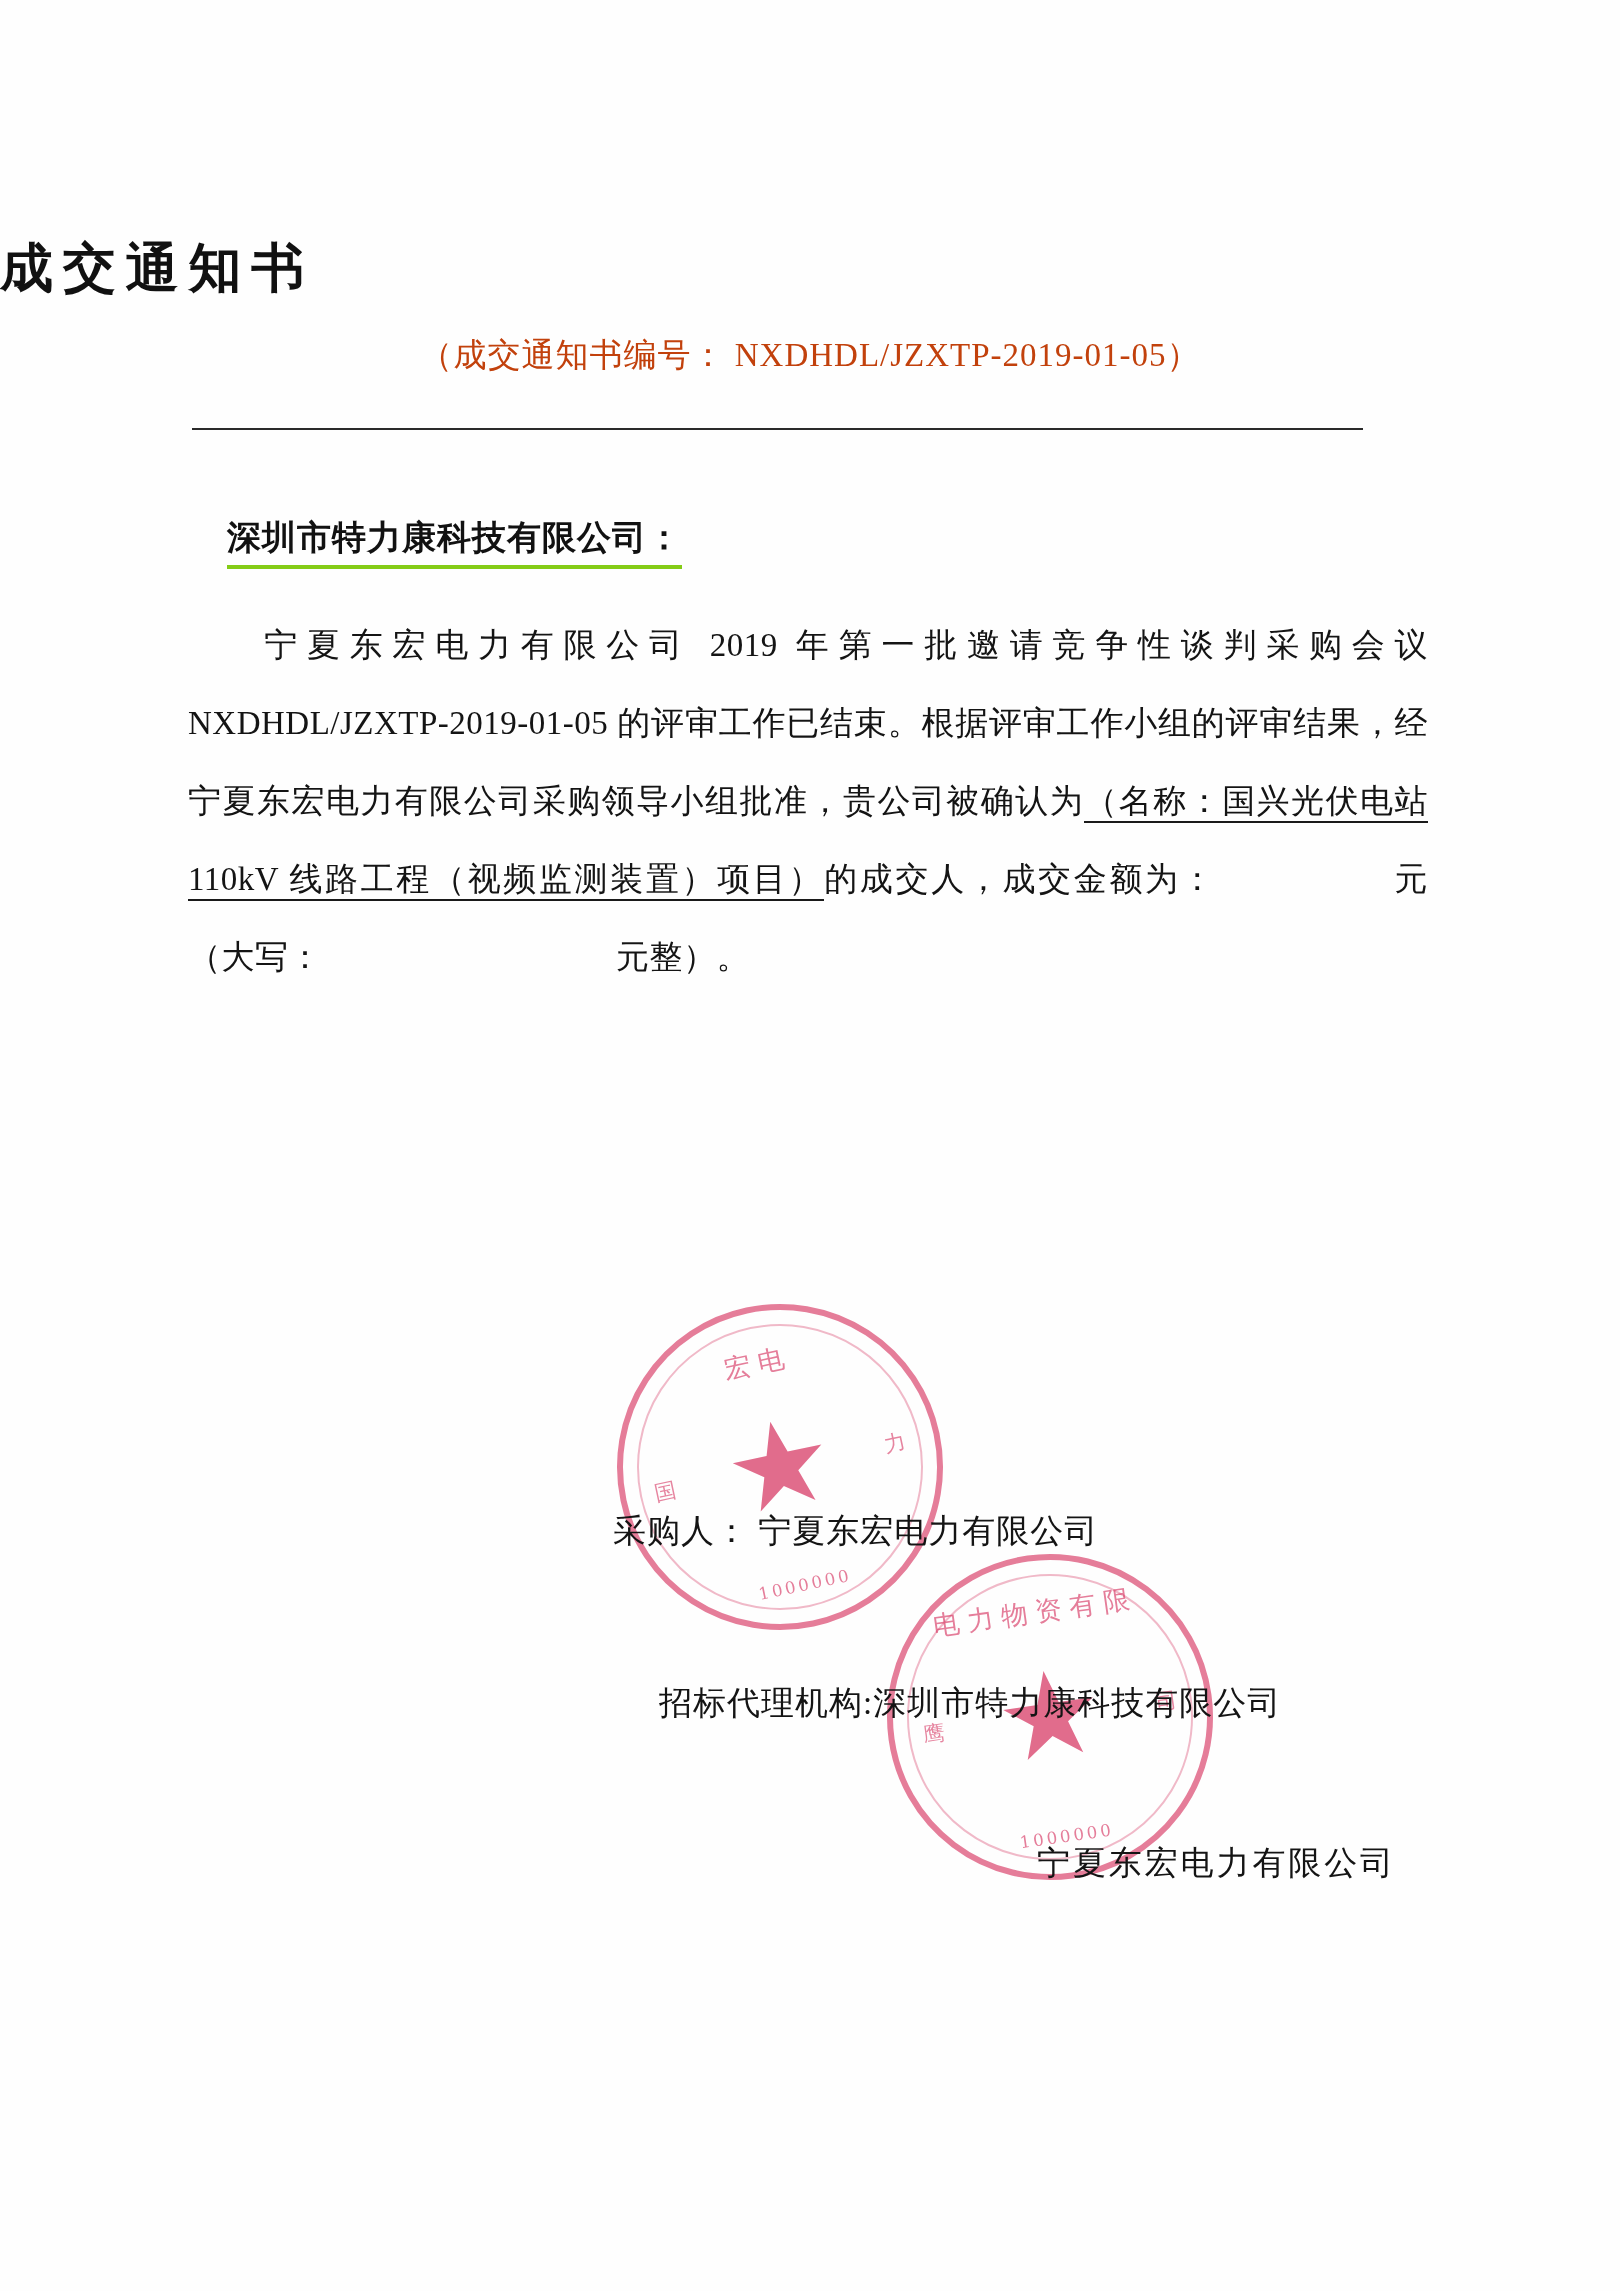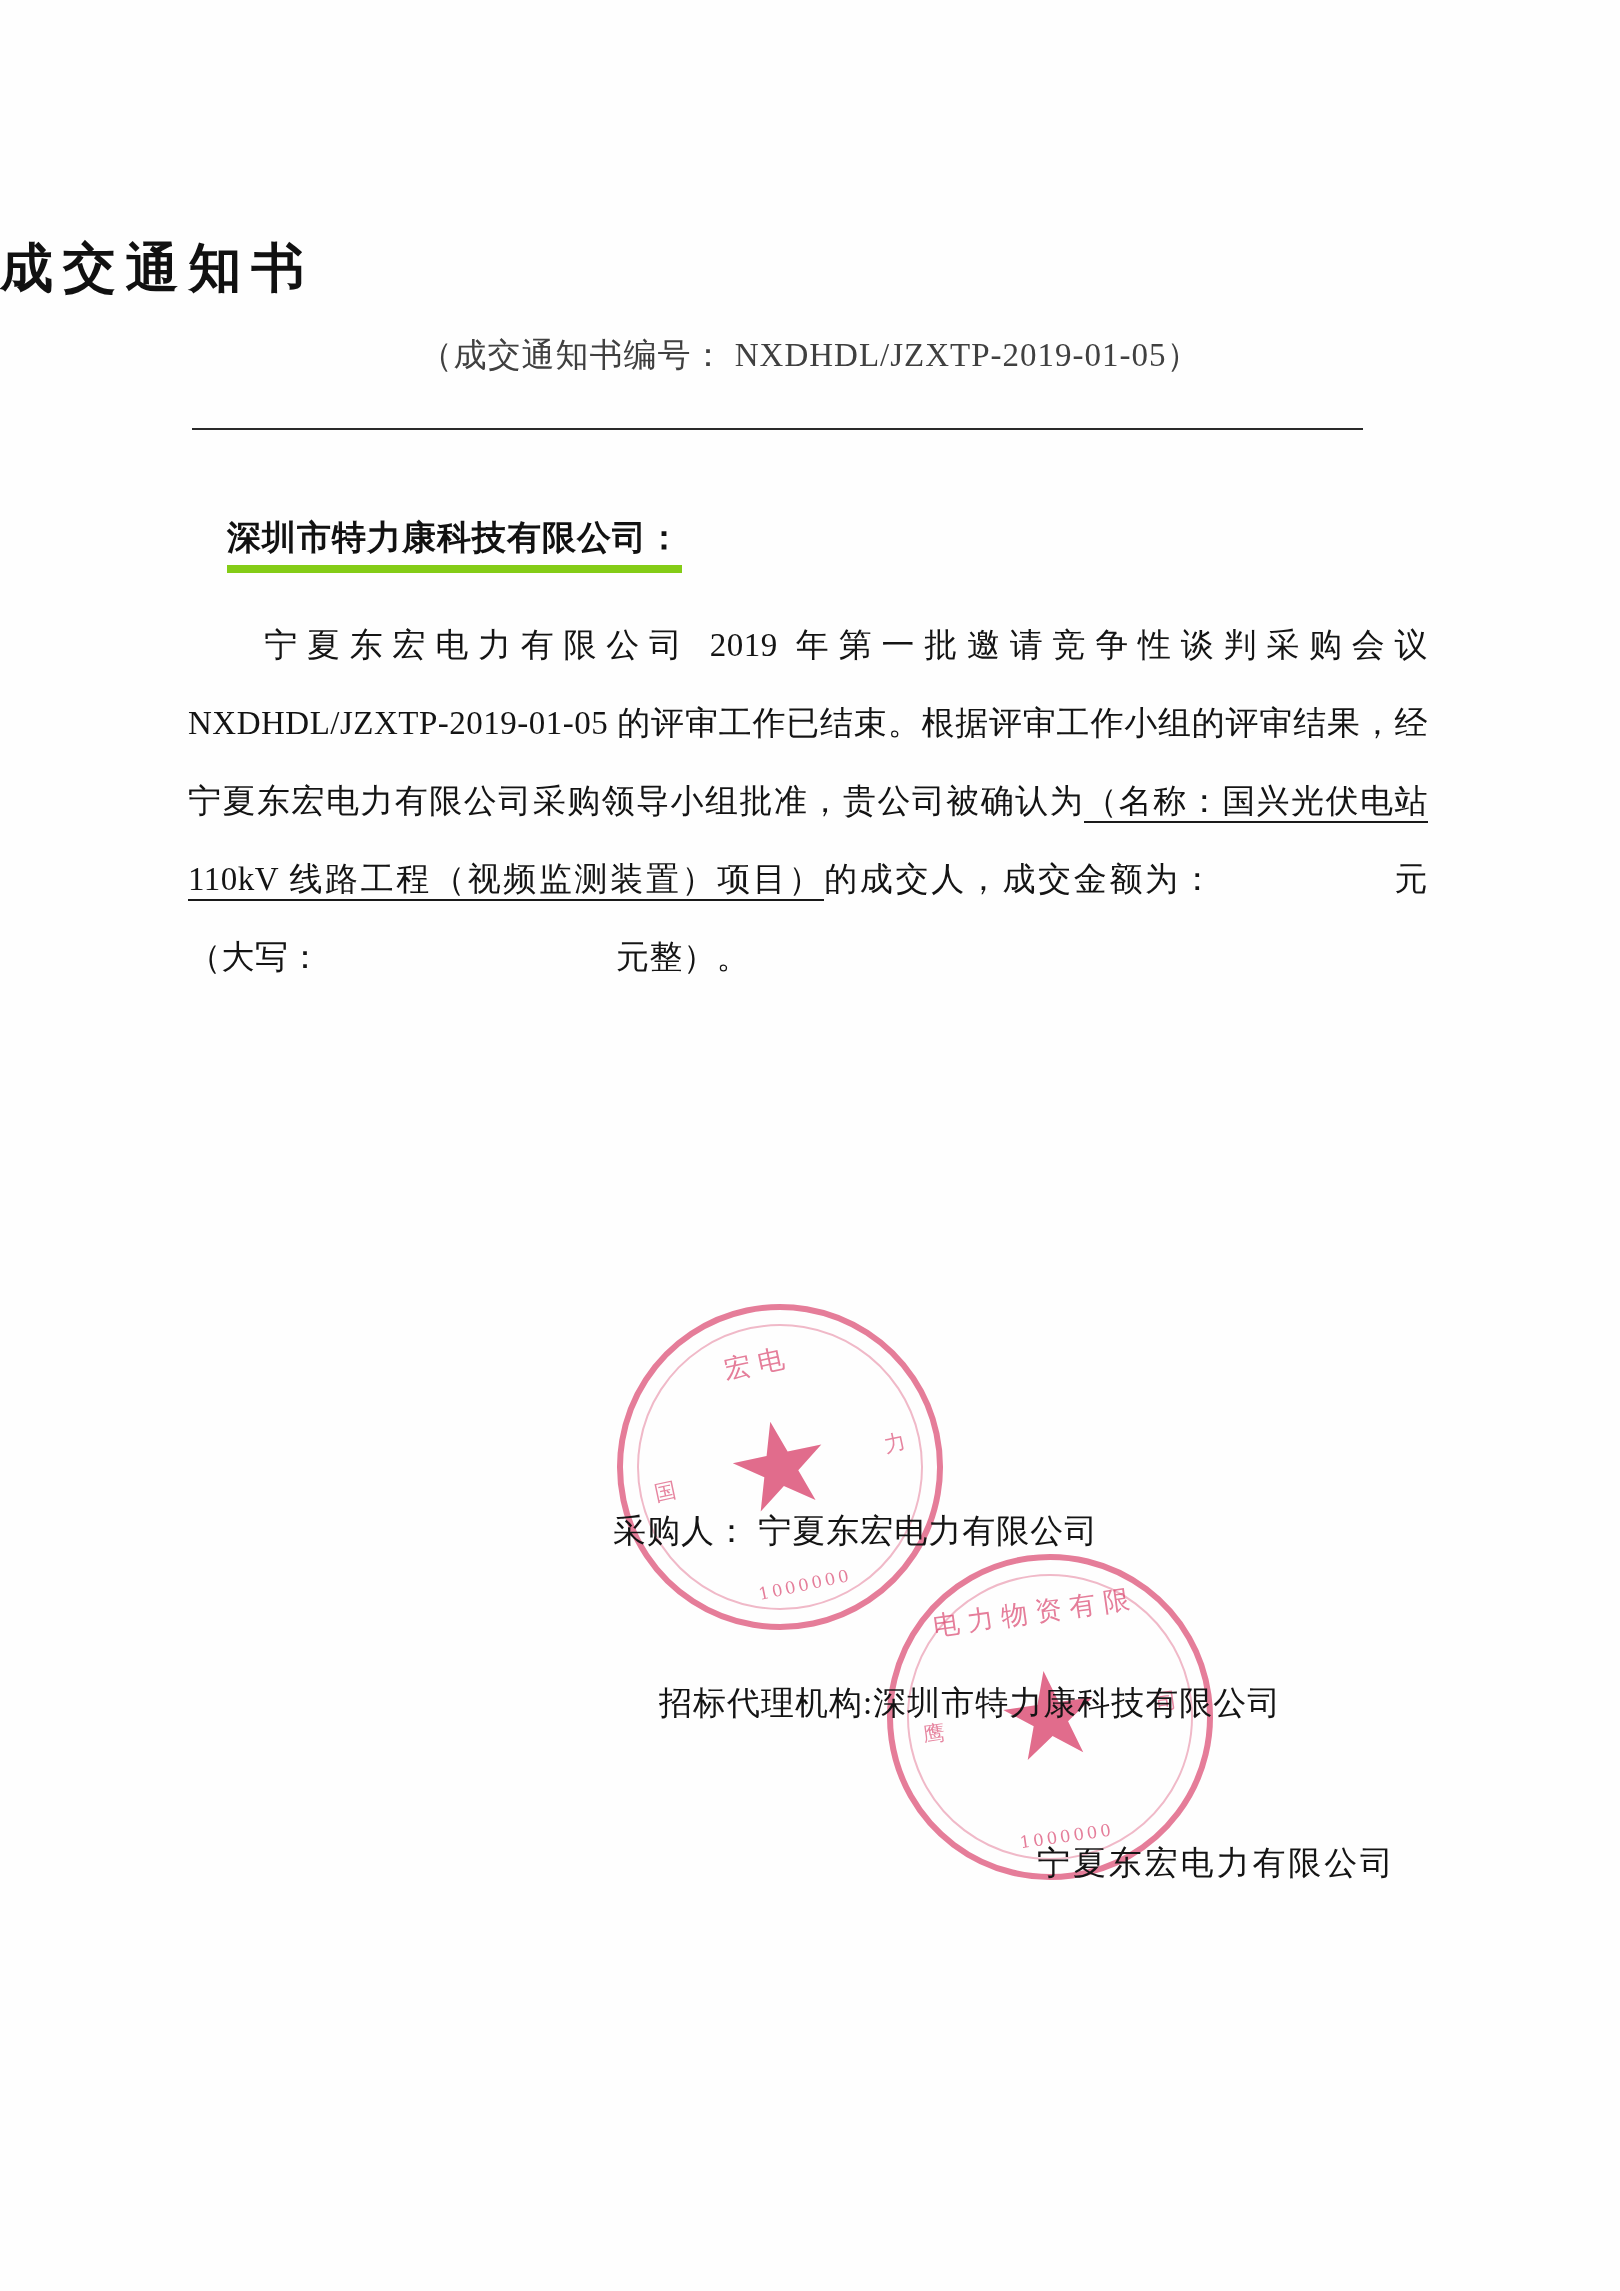--- a/index.html
+++ b/index.html
@@ -42,40 +42,40 @@
     color: #111;
   }
   .subtitle {
     position: absolute;
     left: 0;
     top: 333px;
     width: 1620px;
     text-align: center;
     font-size: 33px;
     letter-spacing: 1px;
-    color: #404040;
+    color: #c2410c;
   }
   .rule {
     position: absolute;
     left: 192px;
     top: 428px;
     width: 1171px;
     height: 2px;
     background: #2a2a2a;
   }
 
   
   .addressee {
     position: absolute;
     left: 227px;
     top: 515px;
     font-size: 34px;
     font-weight: 700;
     letter-spacing: 1px;
-    border-bottom: 8px solid #84cc16;
+    border-bottom: 4px solid #84cc16;
     padding-bottom: 3.9px;
     color: #111;
   }
 
   .para {
     position: absolute;
     left: 188px;
     width: 1240px;
     font-size: 33px;
     line-height: 78px;

